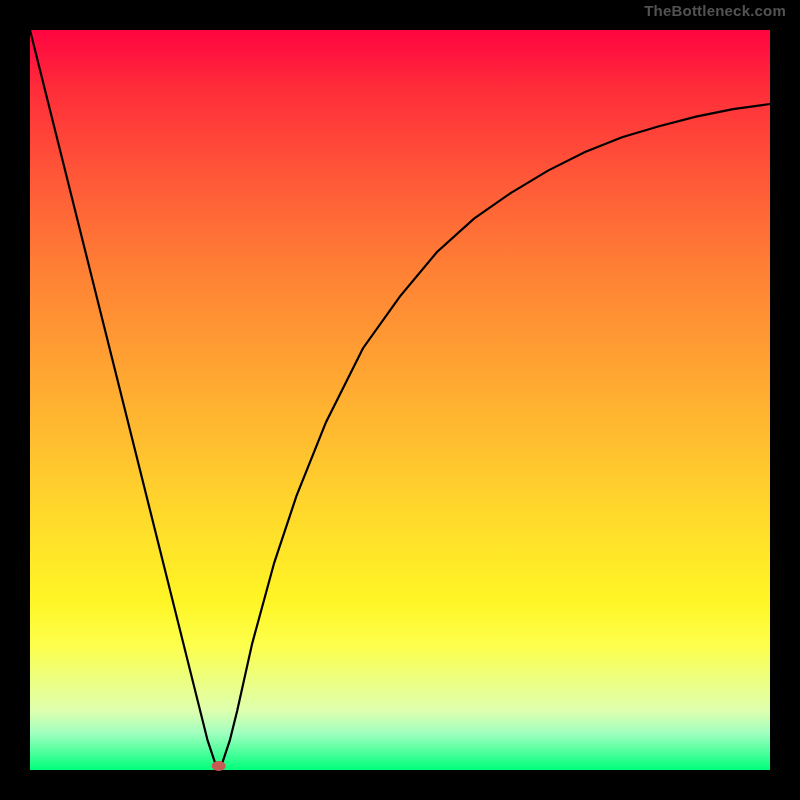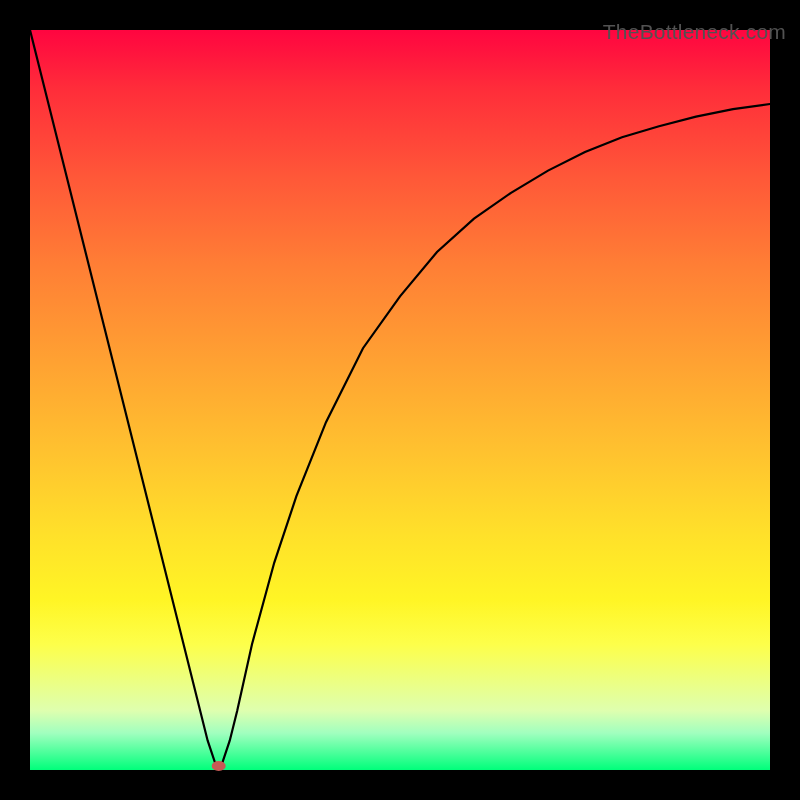--- a/index.html
+++ b/index.html
@@ -12,25 +12,25 @@
     font-family: Arial, Helvetica, sans-serif;
   }
   .frame {
     position: relative;
     width: 800px;
     height: 800px;
     background: #000;
   }
   .watermark {
     position: absolute;
-    top: 20px;
+    top: 2px;
     right: 14px;
     color: #525252;
-    font-size: 21px;
-    font-weight: 400;
+    font-size: 15px;
+    font-weight: 700;
     letter-spacing: 0.2px;
     z-index: 10;
   }
   .plot {
     position: absolute;
     left: 30px;
     top: 30px;
     width: 740px;
     height: 740px;
     

